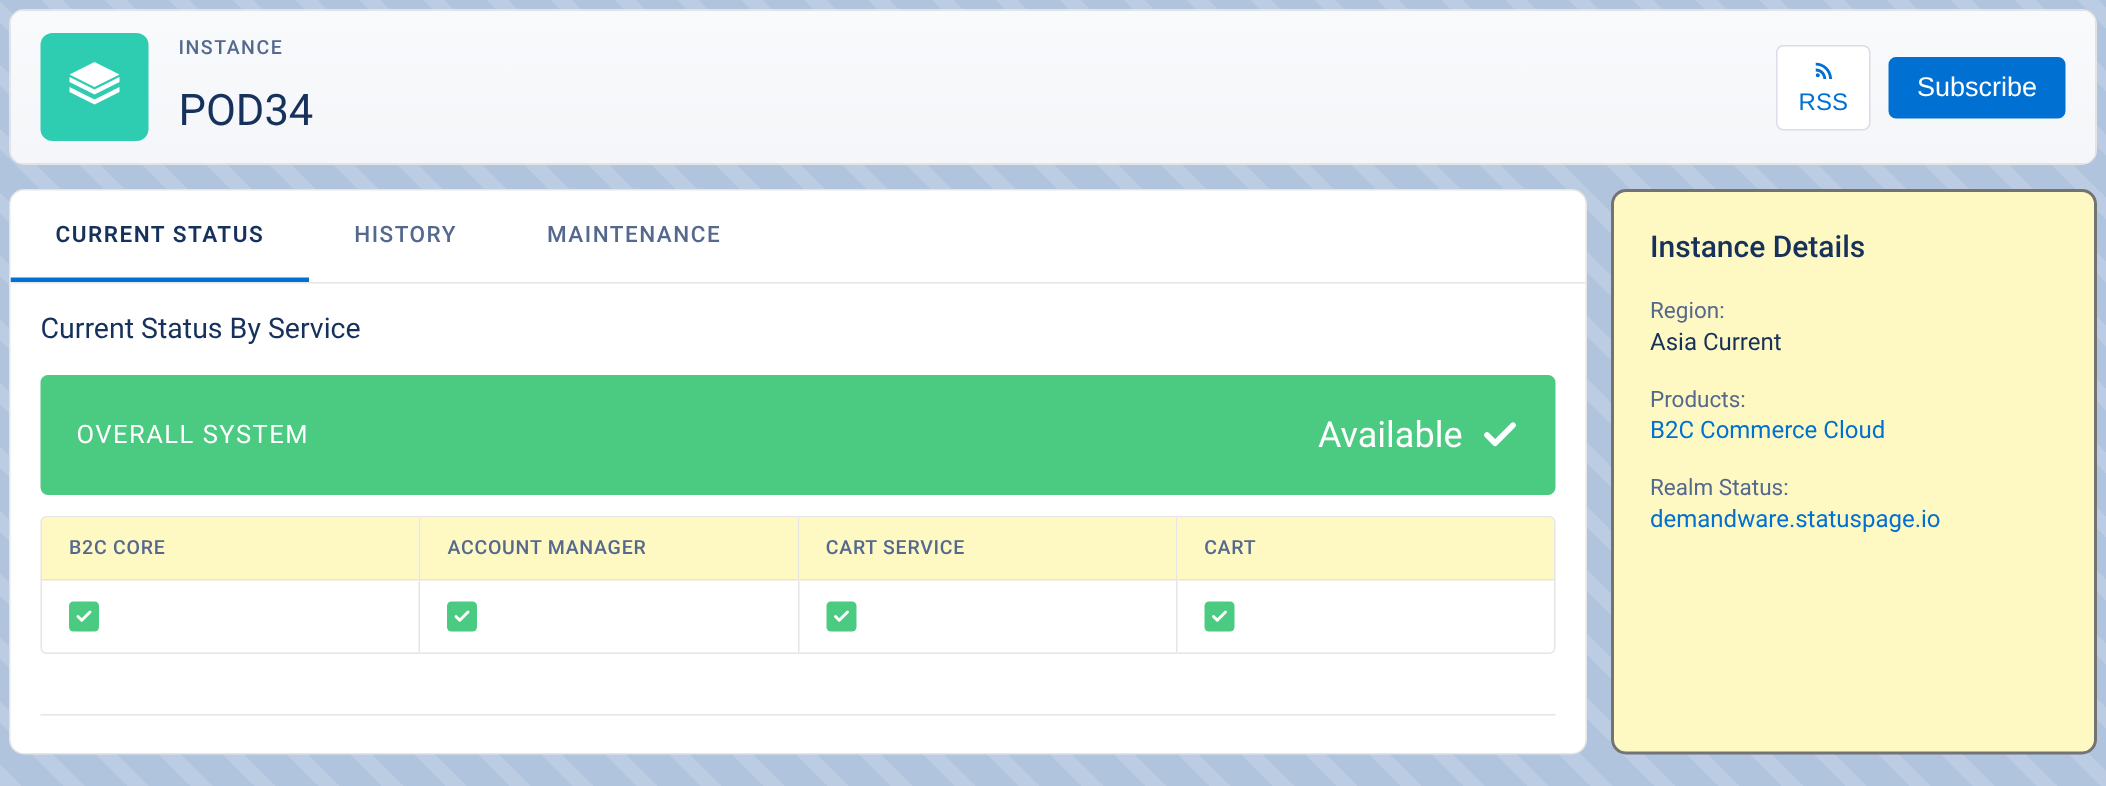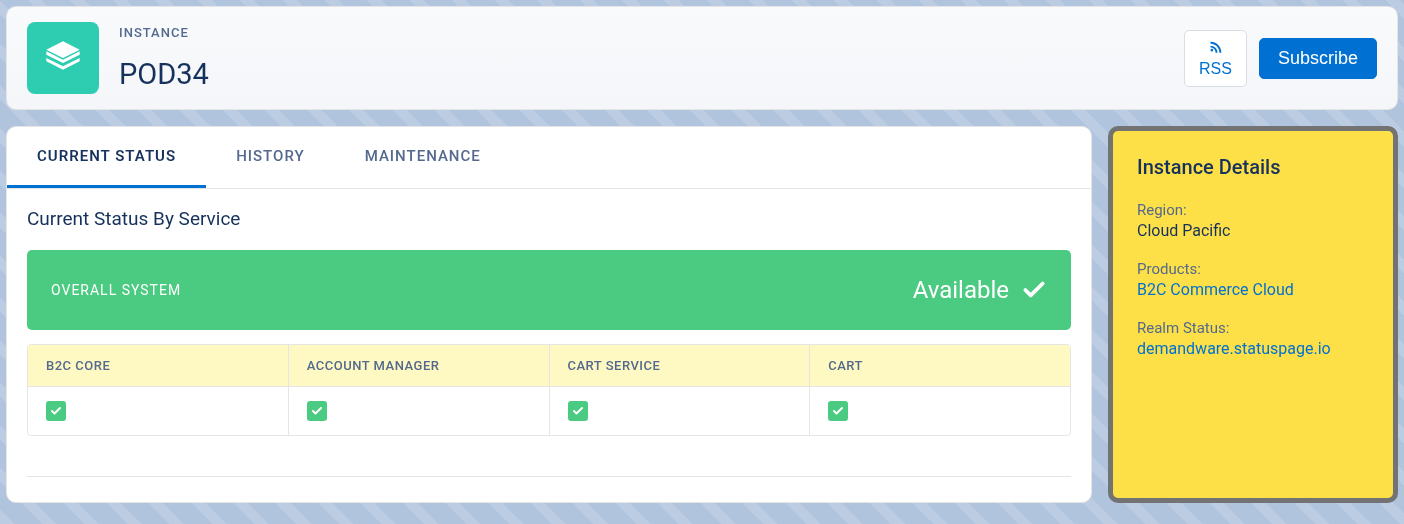--- a/index.html
+++ b/index.html
@@ -141,21 +141,21 @@
     .overall-banner {
       background: #4bca81;
       color: #fff;
       border-radius: 5px;
       padding: 26px 24px;
       display: flex;
       align-items: center;
       justify-content: space-between;
     }
     .overall-label {
-      font-size: 14px;
+      font-size: 17px;
       letter-spacing: 1px;
       font-weight: 400;
     }
     .overall-status {
       display: flex;
       align-items: center;
       gap: 12px;
       font-size: 24px;
       font-weight: 400;
     }
@@ -196,24 +196,24 @@
       border-radius: 3px;
       display: flex;
       align-items: center;
       justify-content: center;
     }
     .check-badge svg {
       width: 12px;
       height: 12px;
     }
     .sidebar-card {
-      width: 290px;
-      background: #fde047;
+      width: 324px;
+      background: #fef9c3;
       border-radius: 10px;
-      border: 5px solid #737373;
+      border: 2px solid #737373;
       padding: 24px 24px;
     }
     .sidebar-title {
       font-size: 20px;
       font-weight: 500;
       color: #16325c;
       margin-bottom: 22px;
     }
     .detail-group {
       margin-bottom: 20px;
@@ -328,21 +328,21 @@
           </div>
         </div>
       </div>
       <div class="separator"></div>
     </div>
 
     <div class="sidebar-card">
       <div class="sidebar-title">Instance Details</div>
       <div class="detail-group">
         <div class="detail-label">Region:</div>
-        <div class="detail-value">Cloud Pacific</div>
+        <div class="detail-value">Asia Current</div>
       </div>
       <div class="detail-group">
         <div class="detail-label">Products:</div>
         <div class="detail-link">B2C Commerce Cloud</div>
       </div>
       <div class="detail-group">
         <div class="detail-label">Realm Status:</div>
         <div class="detail-link">demandware.statuspage.io</div>
       </div>
     </div>

